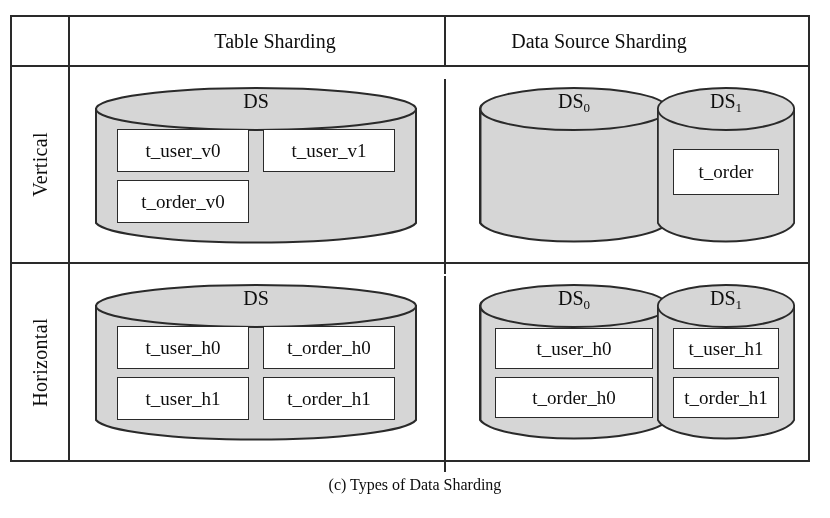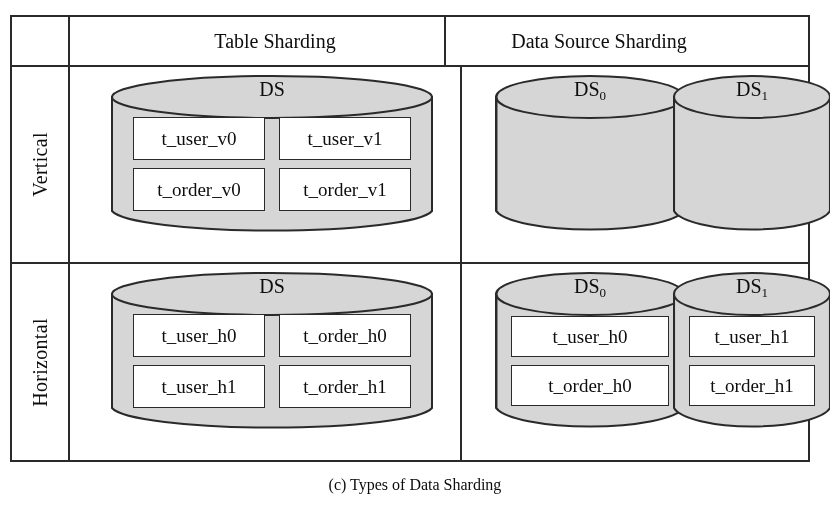--- a/index.html
+++ b/index.html
@@ -87,24 +87,23 @@
   }
   .row-label-text {
     transform: rotate(-90deg);
     white-space: nowrap;
     font-size: 20px;
     letter-spacing: 0.3px;
   }
 
   .cell {
     position: absolute;
-    top: 0;
-    height: 100%;
-    box-sizing: border-box;
-    margin-left: 16px;
+    top: 12px;
+    height: 100%;
+    box-sizing: border-box;
   }
   .cell-table-sharding {
     left: 58px;
     width: 376px;
     border-right: 2px solid #2a2a2a;
   }
   .cell-ds-sharding {
     left: 434px;
     width: 362px;
   }
@@ -164,21 +163,21 @@
 
   
   .cyl-big { left: 25px; top: 8px; width: 322px; height: 158px; }
   .cyl-big .tbox-area {
     left: 22px; top: 42px; right: 22px; bottom: 22px;
     grid-template-columns: 1fr 1fr;
     grid-template-rows: 1fr 1fr;
   }
 
   .cyl-small-0 { left: 33px; top: 8px; width: 154px; height: 158px; padding-left: 36px; }
-  .cyl-small-1 { left: 211px; top: 8px; width: 158px; height: 158px; }
+  .cyl-small-1 { left: 211px; top: 8px; width: 138px; height: 158px; }
   .cyl-small-0 .tbox-area, .cyl-small-1 .tbox-area {
     left: 16px; right: 16px;
     grid-template-columns: 1fr;
   }
   .vert-small .tbox-area { top: 62px; height: 46px; }
   .horiz-small .tbox-area { top: 44px; bottom: 24px; grid-template-rows: 1fr 1fr; }
 
   
   #figure-caption {
     position: absolute;
@@ -213,21 +212,20 @@
             <ellipse cx="161" cy="22" rx="160" ry="21" fill="#d6d6d6" stroke="#2a2a2a" stroke-width="2"></ellipse>
           </svg>
         </div>
         <div class="cyl-label">
           <span>DS</span>
         </div>
         <div class="tbox-area">
           <div class="tbox">t_user_v0</div>
           <div class="tbox">t_user_v1</div>
           <div class="tbox">t_order_v0</div>
-          <div class="tbox">t_order_v1</div>
         </div>
       </div>
     </div>
 
     <div class="cell cell-ds-sharding">
       <div class="cyl-wrap cyl-small-0 vert-small">
         <div class="cylinder">
           <svg viewBox="0 0 154 158" preserveAspectRatio="none" aria-hidden="true">
             <path d="M1,22 L1,136 A77,22 0 0 0 153,136 L153,22 Z" fill="#d6d6d6" stroke="#2a2a2a" stroke-width="2"></path>
             <ellipse cx="77" cy="22" rx="76" ry="21" fill="#d6d6d6" stroke="#2a2a2a" stroke-width="2"></ellipse>
@@ -240,20 +238,23 @@
 
       <div class="cyl-wrap cyl-small-1 vert-small">
         <div class="cylinder">
           <svg viewBox="0 0 154 158" preserveAspectRatio="none" aria-hidden="true">
             <path d="M1,22 L1,136 A77,22 0 0 0 153,136 L153,22 Z" fill="#d6d6d6" stroke="#2a2a2a" stroke-width="2"></path>
             <ellipse cx="77" cy="22" rx="76" ry="21" fill="#d6d6d6" stroke="#2a2a2a" stroke-width="2"></ellipse>
           </svg>
         </div>
         <div class="cyl-label">
           <span>DS</span><sub>1</sub>
+        </div>
+        <div class="tbox-area">
+          <div class="tbox">t_order</div>
         </div>
       </div>
     </div>
   </div>
 
   <div class="body-row row-1">
     <div class="row-label-cell">
       <span class="row-label-text">Horizontal</span>
     </div>
 

